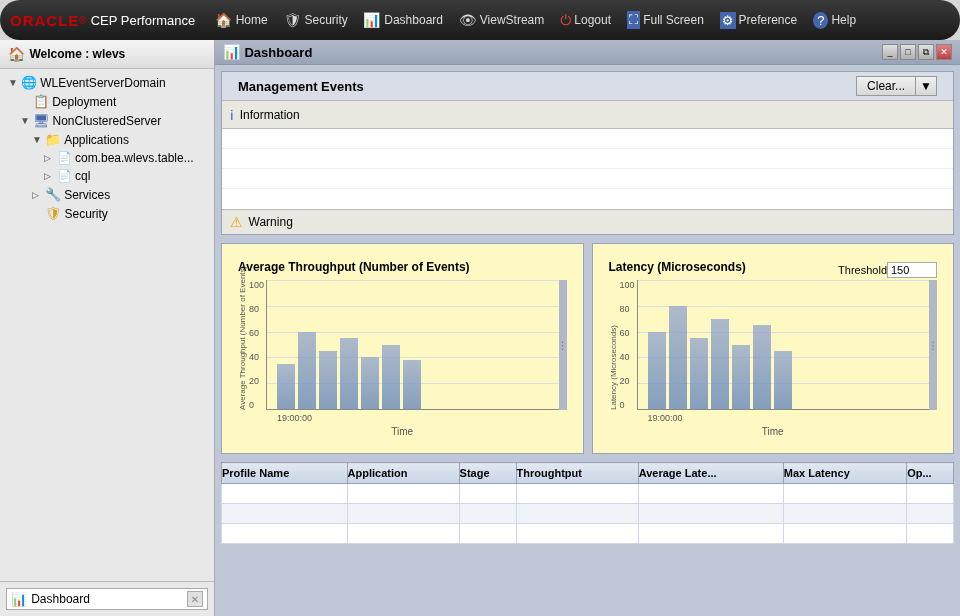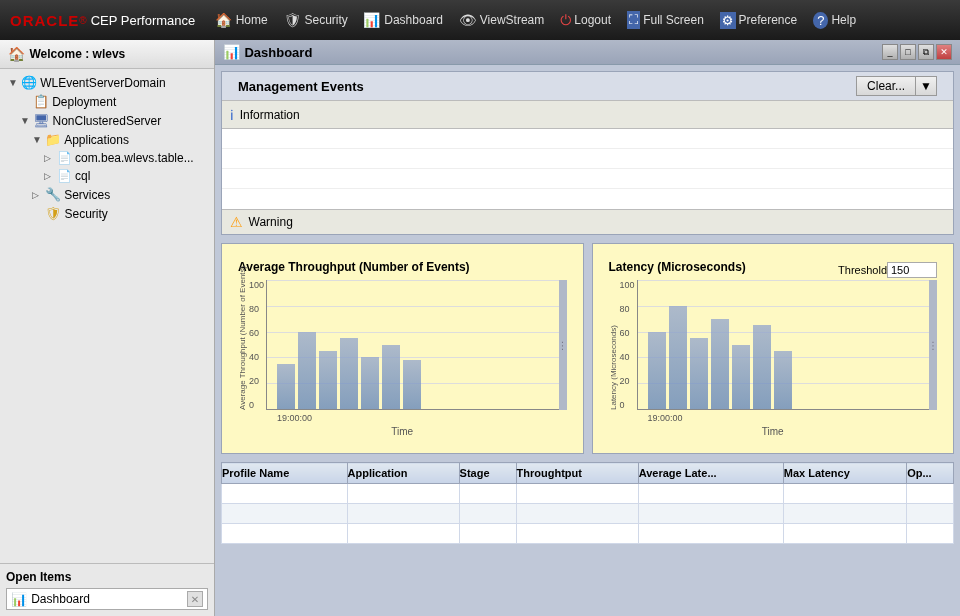--- a/index.html
+++ b/index.html
@@ -6,20 +6,21 @@
     body { font-family: Arial, sans-serif; font-size: 12px; background: #d6d6d6; width: 960px; height: 616px; overflow: hidden; }
 
     
     #topbar {
       background: linear-gradient(to bottom, #3a3a3a, #1a1a1a);
       height: 40px;
       display: flex;
       align-items: center;
       padding: 0 10px;
       gap: 4px;
+      border-radius: 20px;
     }
 
     
     #main-layout {
       display: flex;
       height: calc(616px - 40px);
     }
 
     
     #sidebar {
@@ -290,21 +291,20 @@
 
       <div class="tree-item tree-indent-3">
         <span class="expand-icon"></span>
         <span style="color:#d4a017;font-size:13px;">🛡</span>
         <span>Security</span>
       </div>
 
     </div>
 
     <div id="open-items">
-      <div id="open-items-title">Open Items</div>
       <div class="open-item-row">
         <span style="font-size:13px;">📊</span>
         <span>Dashboard</span>
         <div class="open-item-close">✕</div>
       </div>
     </div>
   </div>
 
   <div id="content">
 

